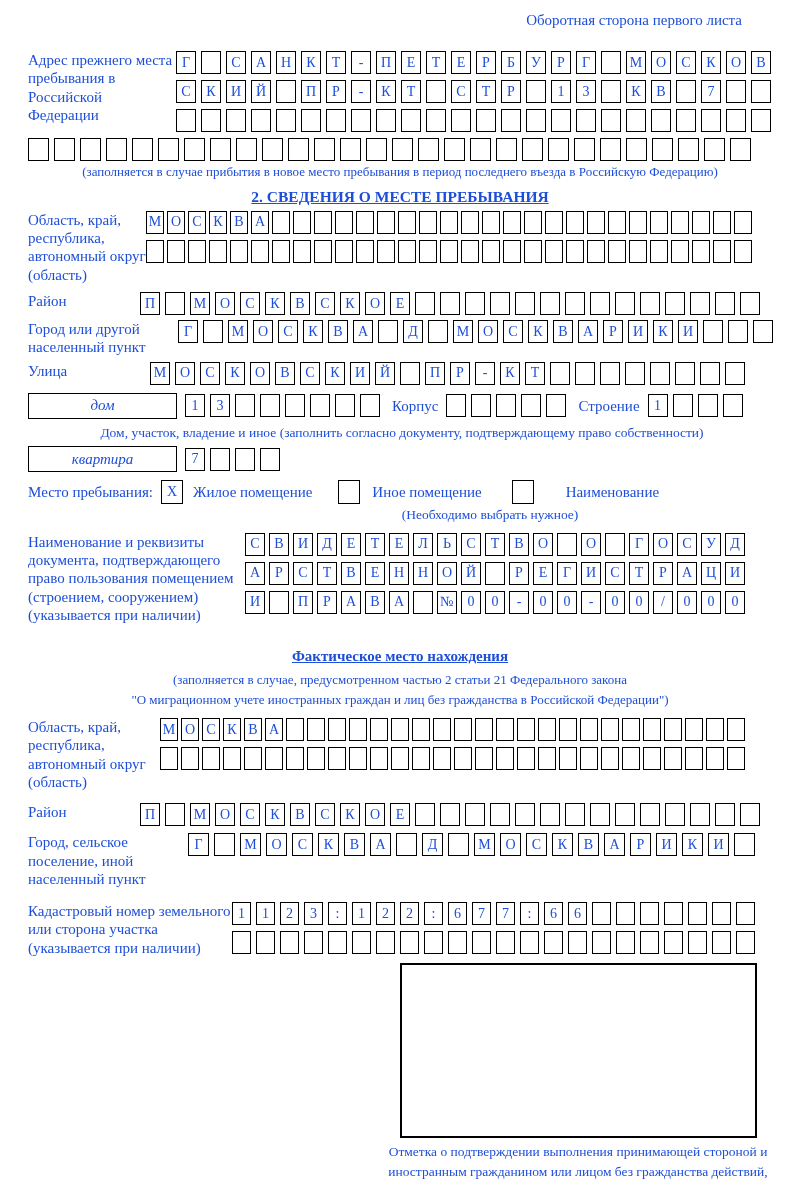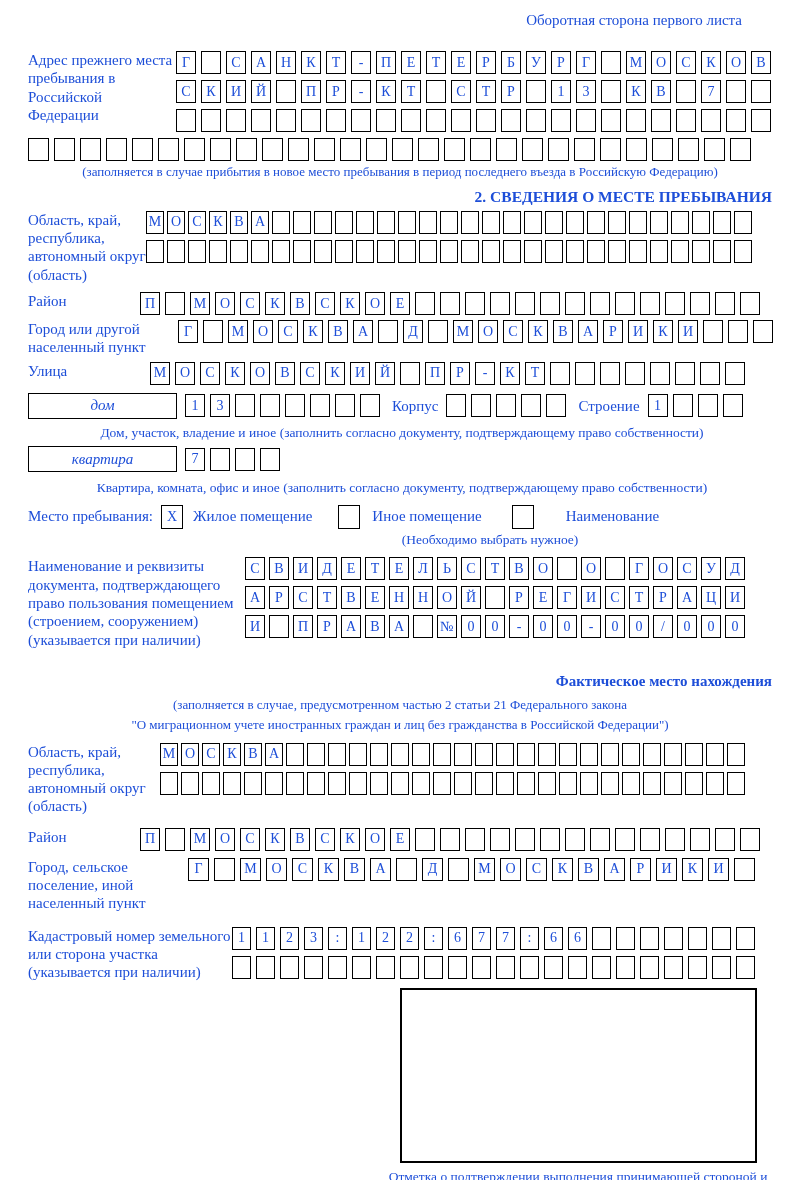--- a/index.html
+++ b/index.html
@@ -18,21 +18,21 @@
     flex-shrink:0;width:20px;height:23px;border:1.5px solid #000;box-sizing:border-box;
     display:flex;align-items:center;justify-content:center;font-size:14px;line-height:1;
   }
   .cells.sm{column-gap:3px}.cells.sm .cell{width:18px}
   .cells.xl .cell{width:21px}
   .cells.cad .cell{width:19px}
   .cells.g4{column-gap:4px}
   .note{font-size:13px;line-height:1.3;}
   .note-md{font-size:13.5px;line-height:1.3;text-align:center;}
   .center{text-align:center;}
-  .sec-title{font-weight:bold;font-size:15.5px;text-align:right;}
+  .sec-title{font-weight:bold;font-size:15.5px;text-align:center;text-decoration:underline;}
   .rect{
     border:1.5px solid #000;height:26px;width:149px;box-sizing:border-box;flex-shrink:0;
     display:flex;align-items:center;justify-content:center;font-size:15px;font-style:italic;
   }
   .inline-lbl{font-size:15px;line-height:26px;flex-shrink:0;}
   .cbox{
     width:22px;height:24px;border:1.5px solid #000;box-sizing:border-box;flex-shrink:0;
     display:flex;align-items:center;justify-content:center;font-size:14px;
   }
   .stay-row{display:flex;align-items:center;font-size:15px;}
@@ -382,21 +382,20 @@
 
   <div class="b-apt">
     <div class="rect">квартира</div>
     <div class="cells ml8">
         <span class="cell">7</span>
         <span class="cell"></span>
         <span class="cell"></span>
         <span class="cell"></span>
       </div>
   </div>
-  <div class="note-md n-apt">Квартира, комната, офис и иное (заполнить согласно документу, подтверждающему право собственности)</div>
 
   <div class="stay-row b-stay">
     <span>Место пребывания:</span>
     <span class="cbox ml8">X</span>
     <span class="ml10">Жилое помещение</span>
     <span class="cbox ml26"></span>
     <span class="ml12">Иное помещение</span>
     <span class="cbox ml30"></span>
     <span class="ml32">Наименование</span>
   </div>

